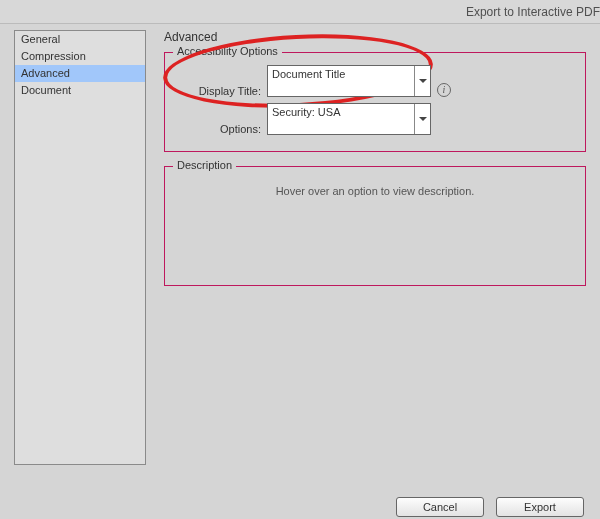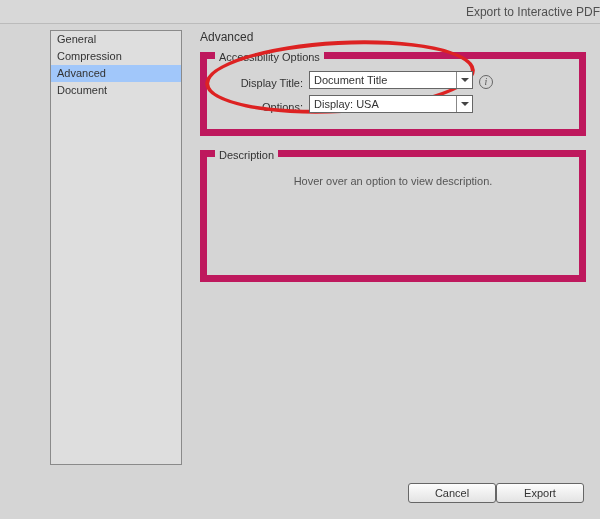--- a/index.html
+++ b/index.html
@@ -24,21 +24,20 @@
       background: #d8d8d8;
       border-bottom: 1px solid #bbb;
       font-size: 12px;
     }
     .content-area {
       position: absolute;
       top: 30px;
       left: 14px;
       right: 14px;
       bottom: 54px;
-      margin-left: 36px;
     }
     .sidebar {
       position: absolute;
       top: 0;
       left: 0;
       width: 132px;
       height: 100%;
       background: #dedede;
       border: 1px solid #8a8a8a;
     }
@@ -59,21 +58,21 @@
       right: 0;
       height: 100%;
     }
     .panel-title {
       font-size: 12px;
       margin-bottom: 8px;
       color: #333;
     }
     .fieldset {
       position: relative;
-      border: 7px solid #be185d;
+      border: 1px solid #be185d;
       padding: 12px 10px 10px 10px;
       margin-top: 4px;
     }
     .fieldset .legend {
       position: absolute;
       top: -8px;
       left: 8px;
       background: #d5d5d5;
       padding: 0 4px;
       color: #333;
@@ -84,21 +83,21 @@
       margin-bottom: 6px;
     }
     .row .label {
       width: 92px;
       text-align: right;
       padding-right: 6px;
       color: #333;
     }
     .dropdown {
       width: 164px;
-      height: 18px;
+      height: 32px;
       border: 1px solid #666;
       background: #fff;
       position: relative;
       padding-left: 4px;
       line-height: 16px;
       color: #333;
     }
     .dropdown .arrow {
       position: absolute;
       right: 0;
@@ -130,24 +129,24 @@
       font-style: italic;
       cursor: pointer;
     }
     .desc-box {
       height: 96px;
       padding: 6px;
       color: #555;
     }
     .button-bar {
       position: absolute;
-      bottom: 16px;
+      bottom: 2px;
       right: 16px;
       display: flex;
-      gap: 0;
+      gap: 12px;
     }
     .btn {
       width: 88px;
       height: 20px;
       border: 1px solid #666;
       background: linear-gradient(#fdfdfd, #e3e3e3);
       border-radius: 3px;
       text-align: center;
       line-height: 18px;
       cursor: pointer;
@@ -192,21 +191,21 @@
         <div class="dropdown">
           <span>Document Title</span>
           <span class="arrow"></span>
         </div>
         <div class="info-icon">i</div>
       </div>
 
       <div class="row">
         <div class="label">Options:</div>
         <div class="dropdown">
-          <span>Display: USA</span>
+          <span>Security: USA</span>
           <span class="arrow"></span>
         </div>
       </div>
     </div>
 
     <div class="fieldset" style="margin-top:14px;text-align:center;">
       <div class="legend">Description</div>
       <div class="desc-box">Hover over an option to view description.</div>
     </div>
   </div>

